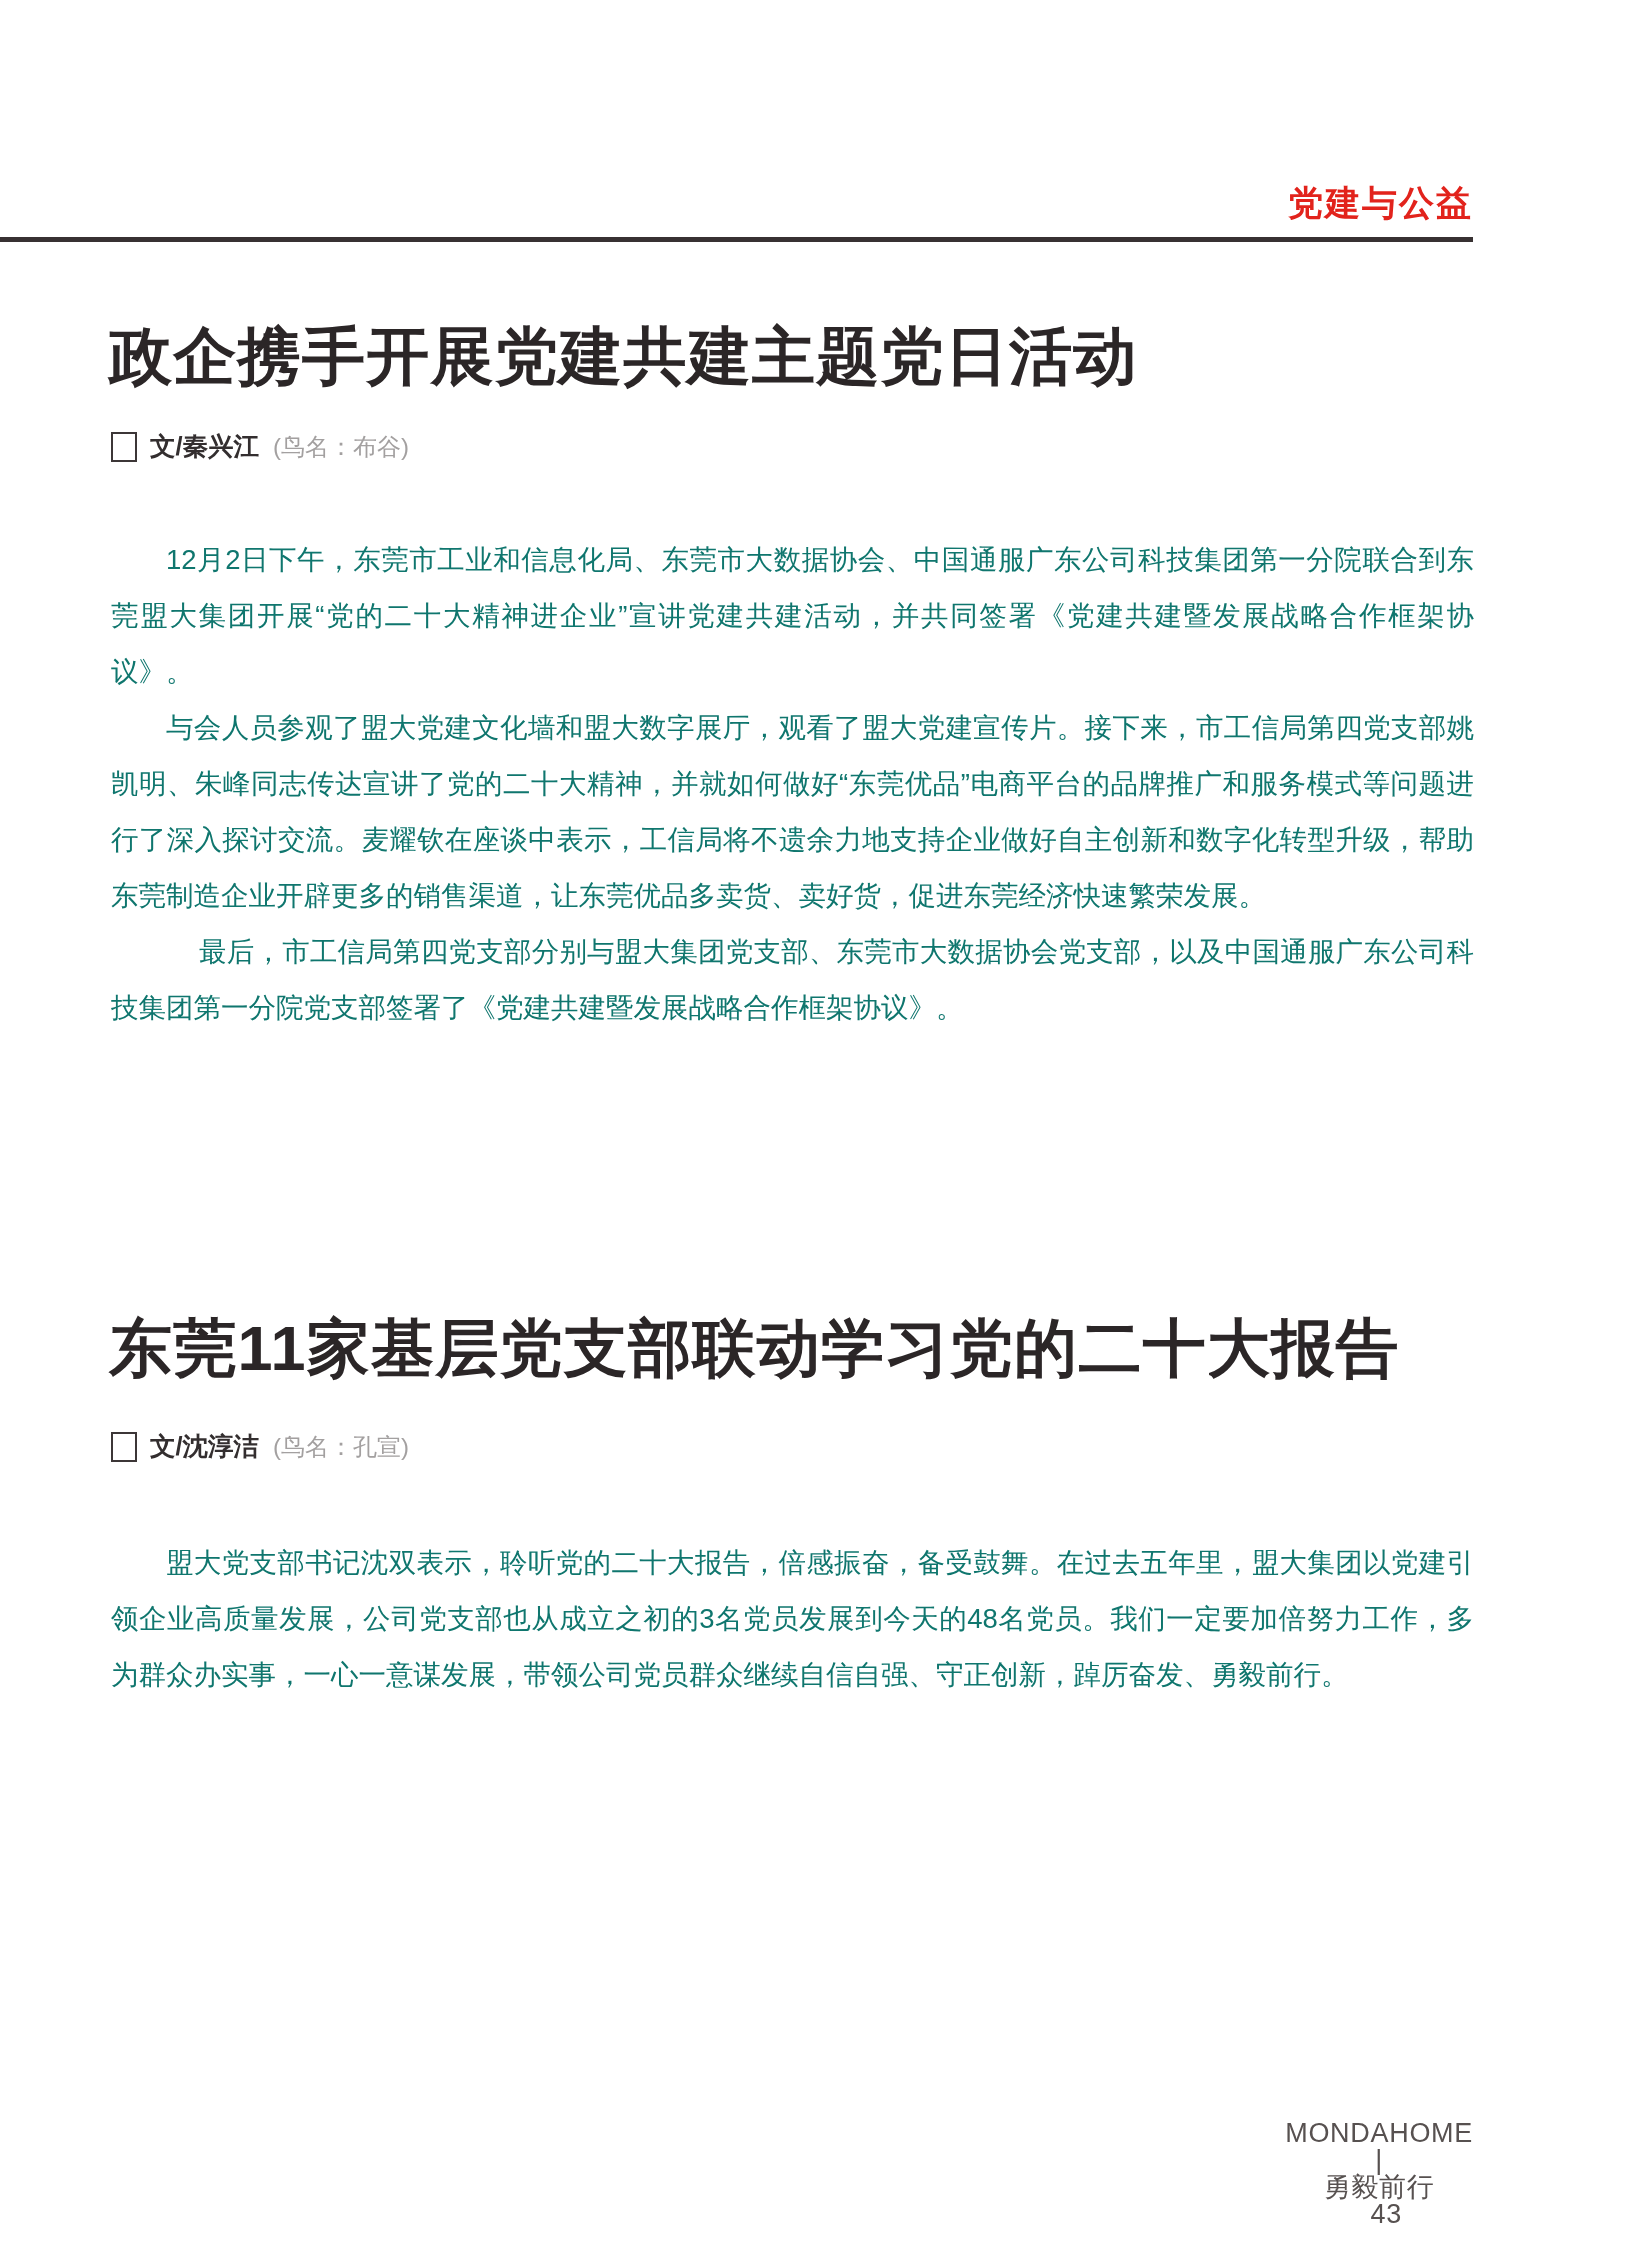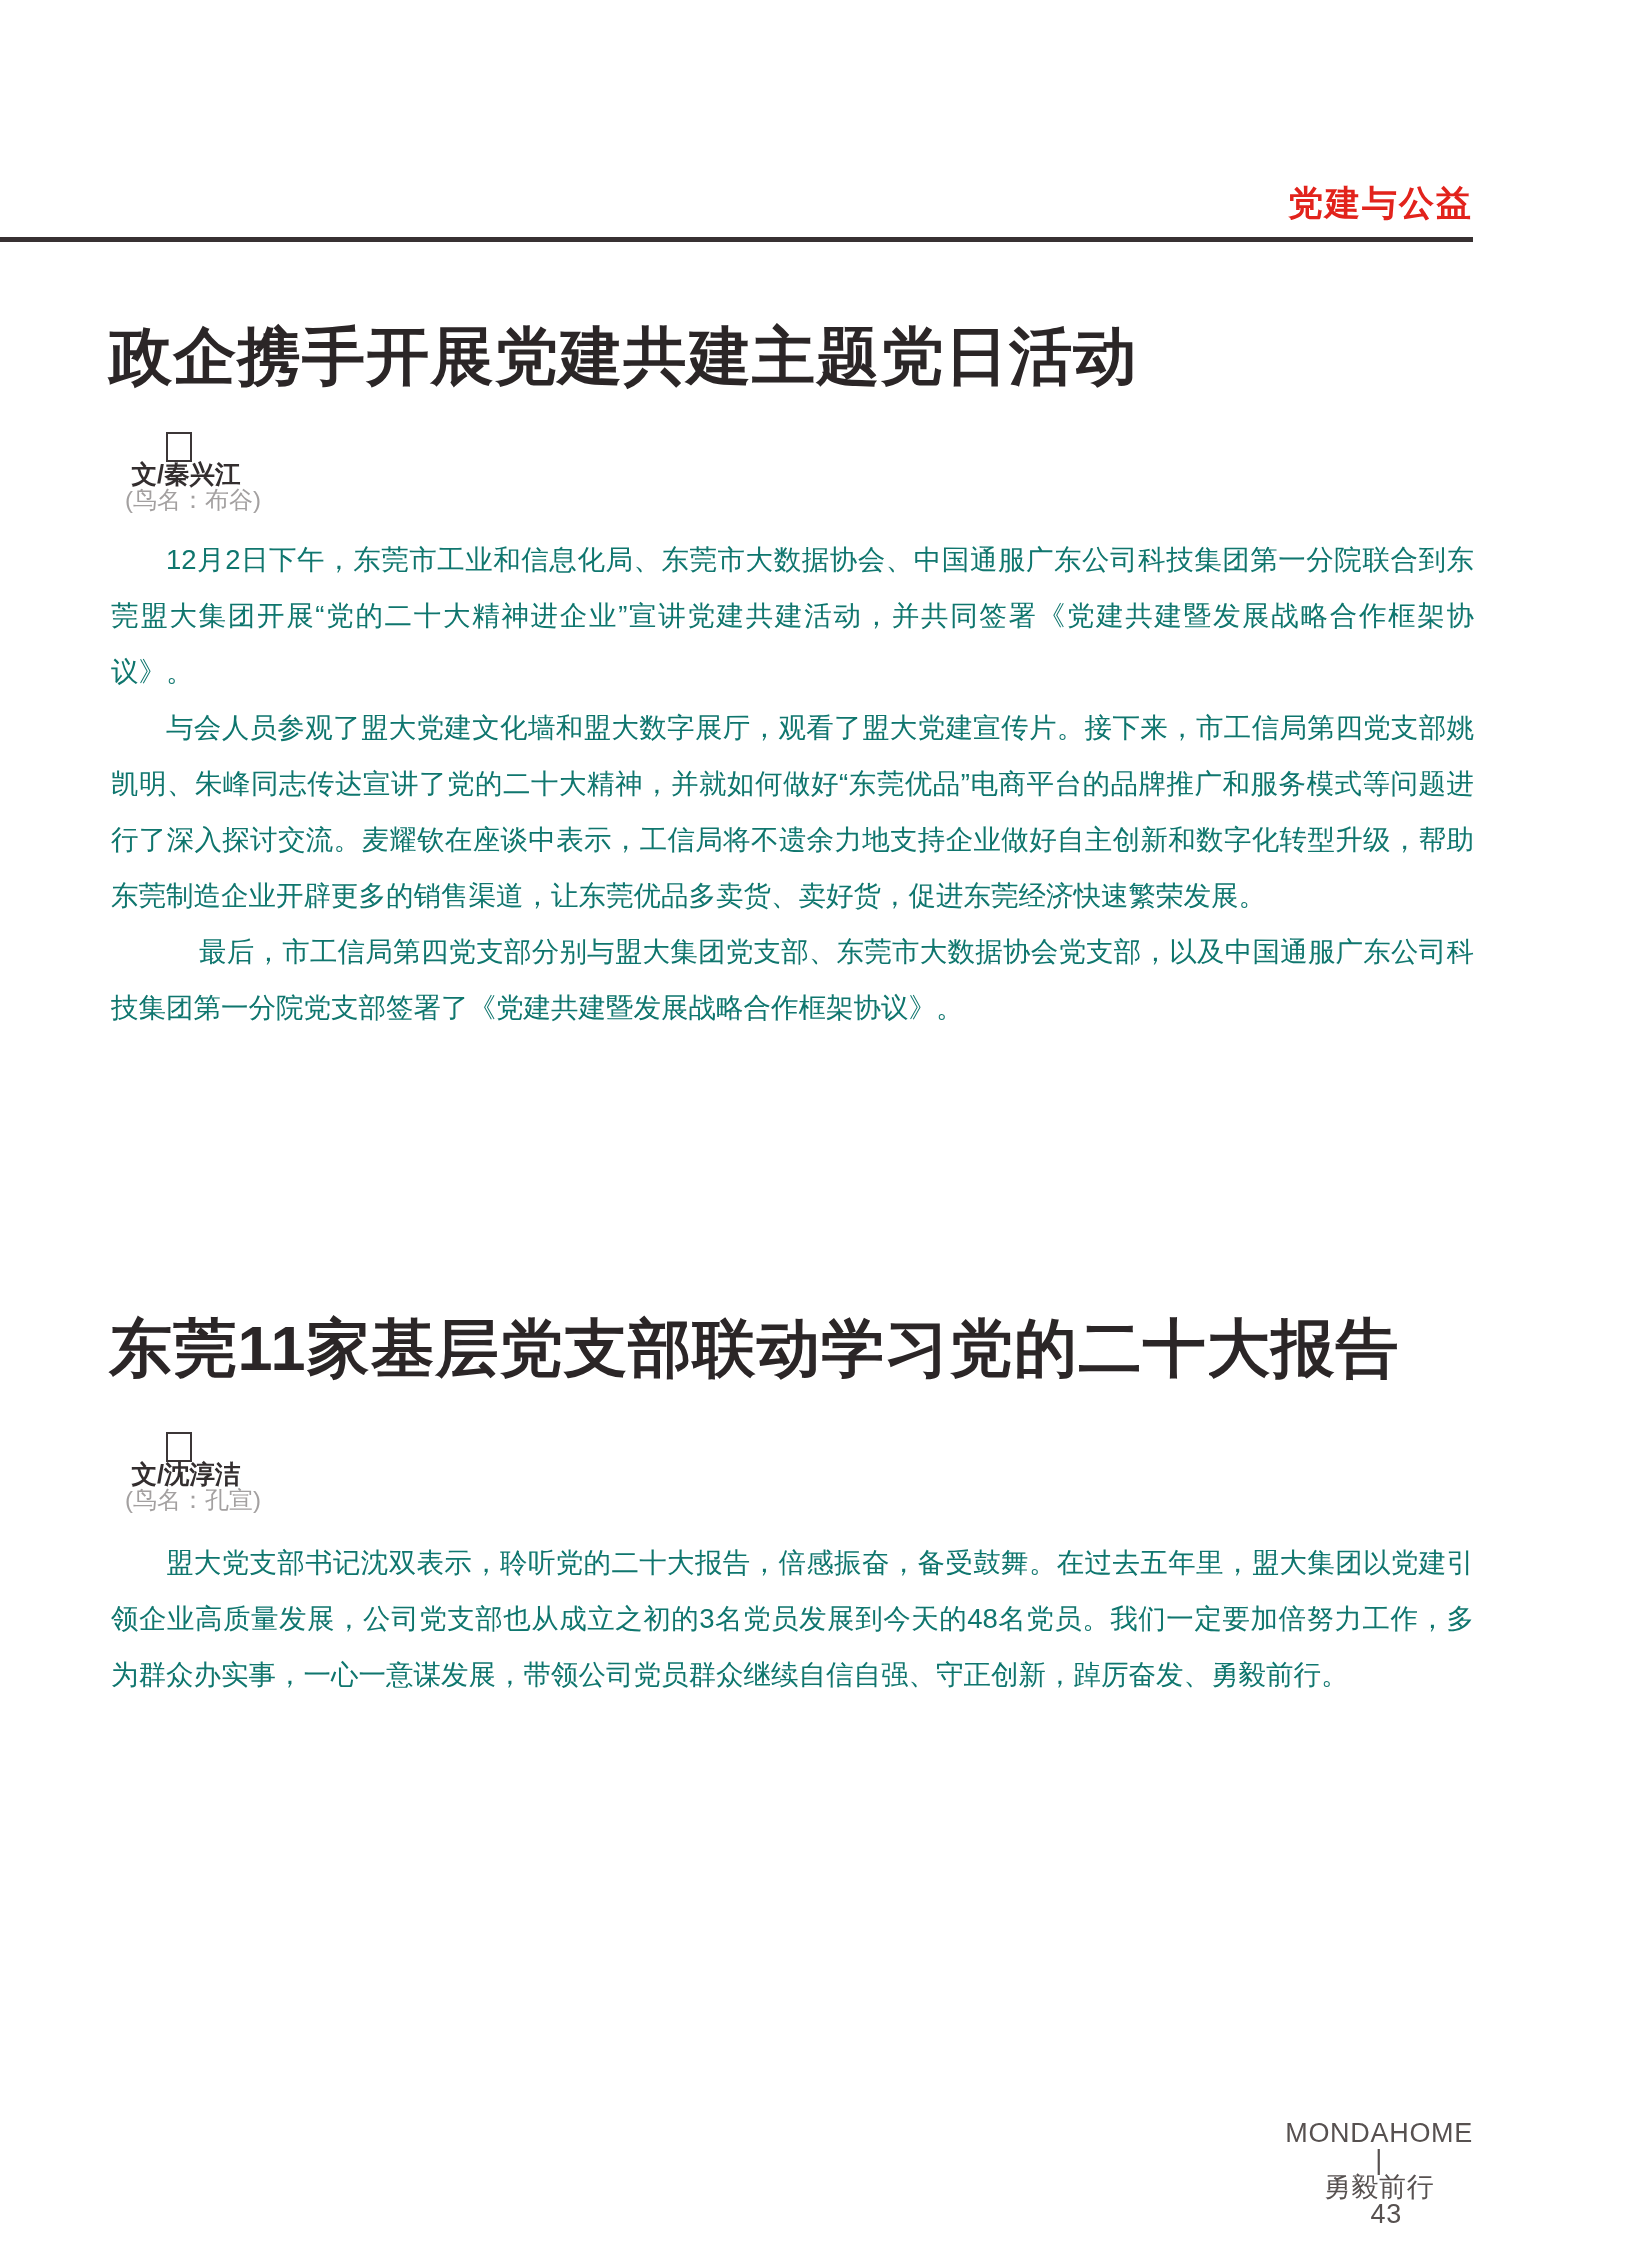--- a/index.html
+++ b/index.html
@@ -51,21 +51,20 @@
     line-height: 1.1;
     color: #2b2627;
     white-space: nowrap;
   }
   .byline {
     position: absolute;
     left: 111px;
     display: flex;
     align-items: center;
     line-height: 1;
-    flex-direction: column;
   }
   .byline-square {
     display: inline-block;
     width: 22px;
     height: 26px;
     border: 2.6px solid #3c3637;
     margin-right: 13px;
   }
   .byline-author {
     font-size: 25.5px;

